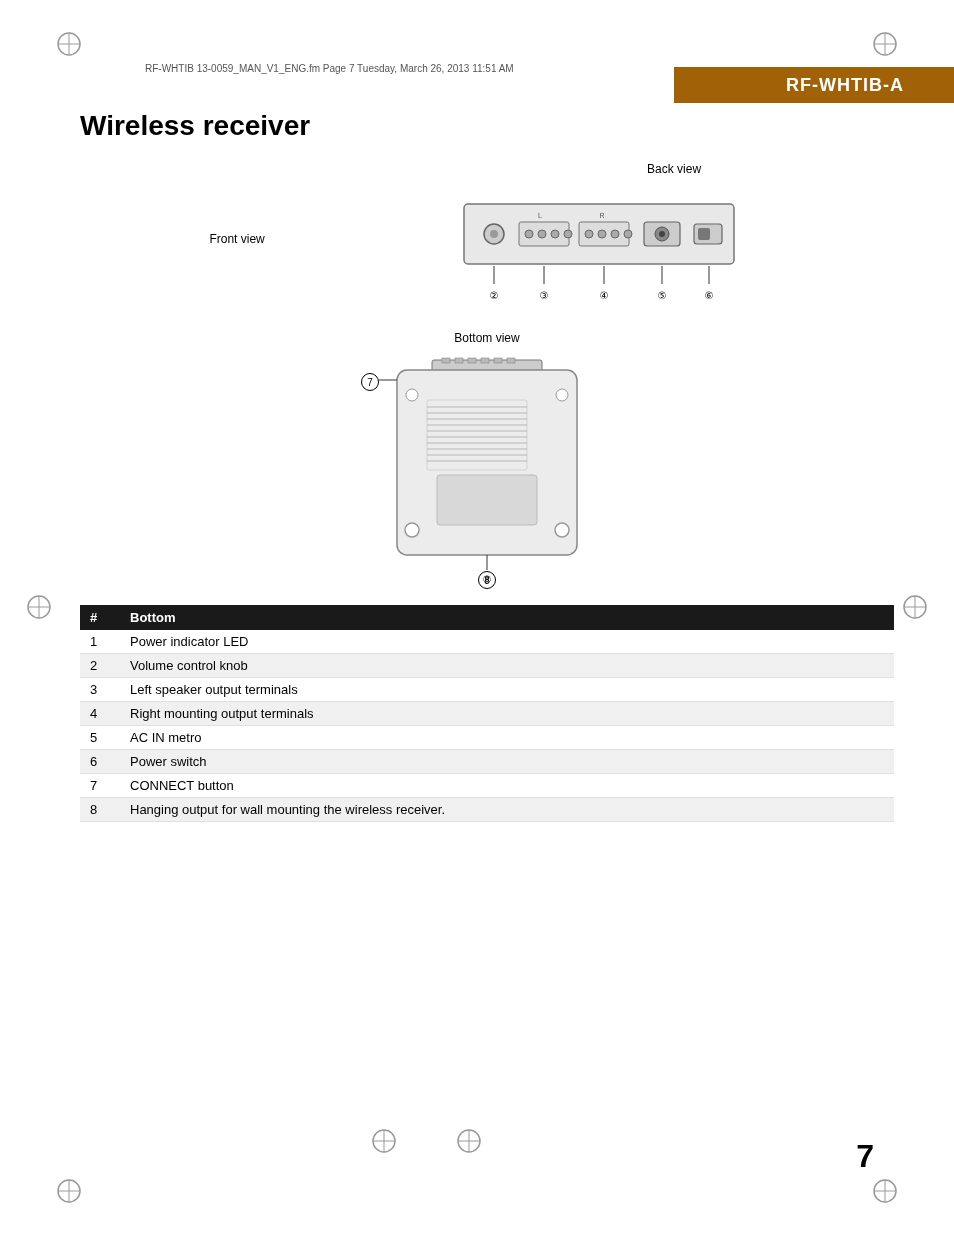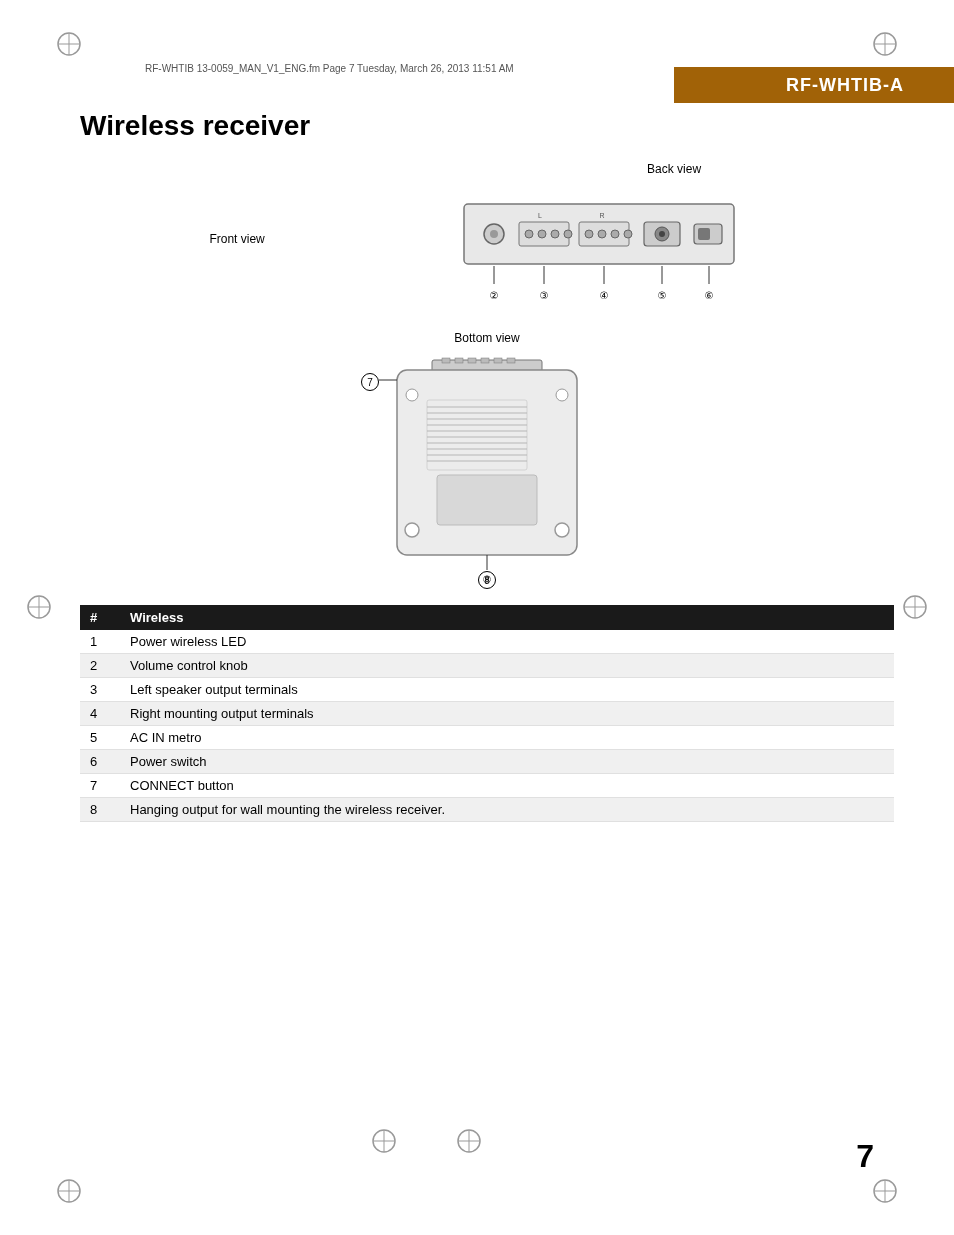--- a/index.html
+++ b/index.html
@@ -360,27 +360,27 @@
           <span class="callout">8</span>
         </div>
       </div>
     </div>
   </div>
 
   <table class="feature-table">
     <thead>
       <tr>
         <th>#</th>
-        <th>Wireless</th>
+        <th>Bottom</th>
       </tr>
     </thead>
     <tbody id="feature-tbody">
     <tr>
           <td>1</td>
-          <td>Power wireless LED</td>
+          <td>Power indicator LED</td>
         </tr>
         <tr>
           <td>2</td>
           <td>Volume control knob</td>
         </tr>
         <tr>
           <td>3</td>
           <td>Left speaker output terminals</td>
         </tr>
         <tr>

